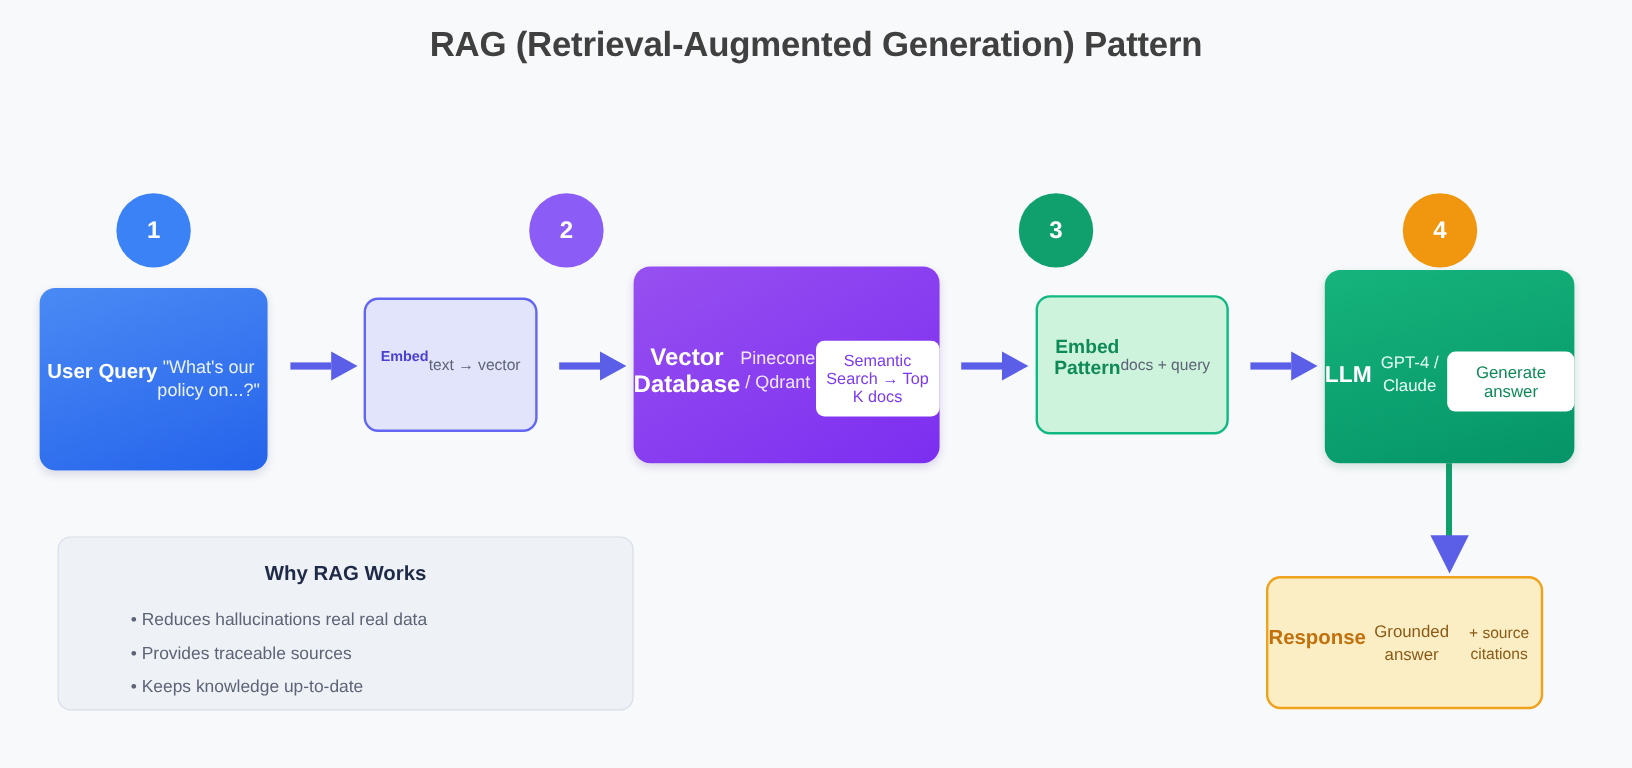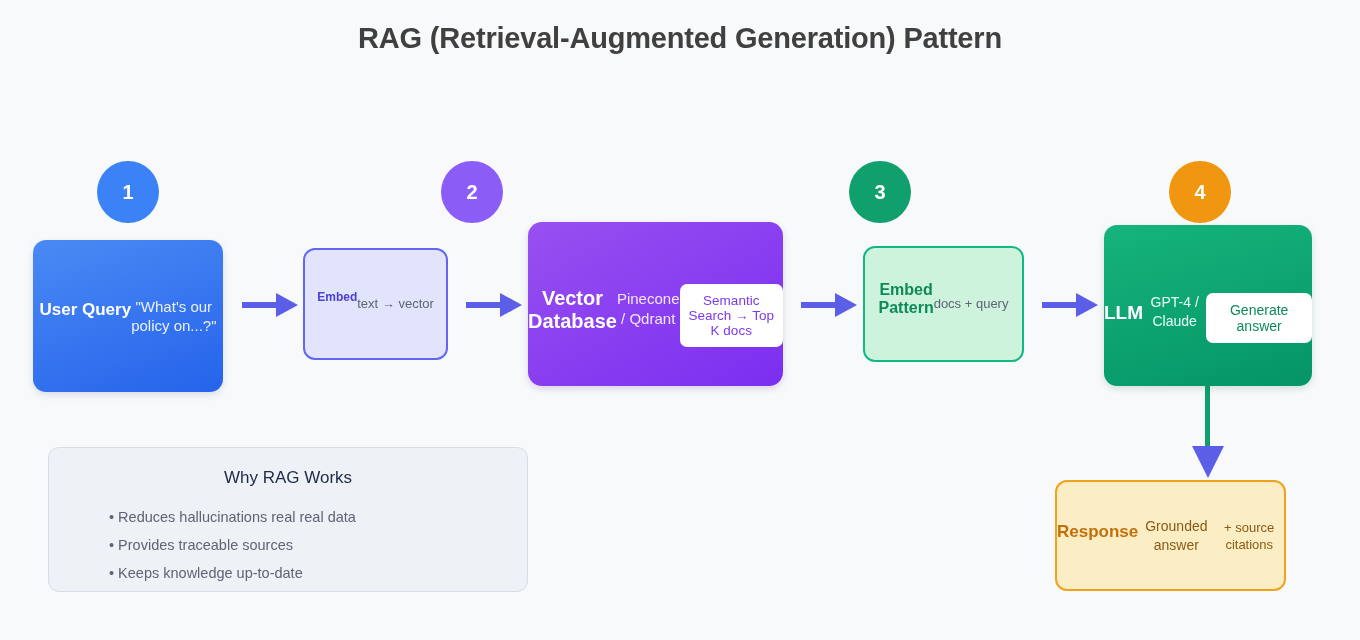--- a/index.html
+++ b/index.html
@@ -225,21 +225,21 @@
     height: 145px;
     box-sizing: border-box;
     border-radius: 11px;
     background: #eef1f6;
     border: 1px solid #d7dde8;
     padding: 20px 30px 0 30px;
   }
   #info-panel .panel-title {
     text-align: center;
     font-size: 17px;
-    font-weight: normal;
+    font-weight: bold;
     color: #1e2a47;
     margin-bottom: 16px;
   }
   #info-panel .bullet {
     font-size: 14.5px;
     color: #5d6475;
     line-height: 1.92;
     padding-left: 30px;
   }
 

